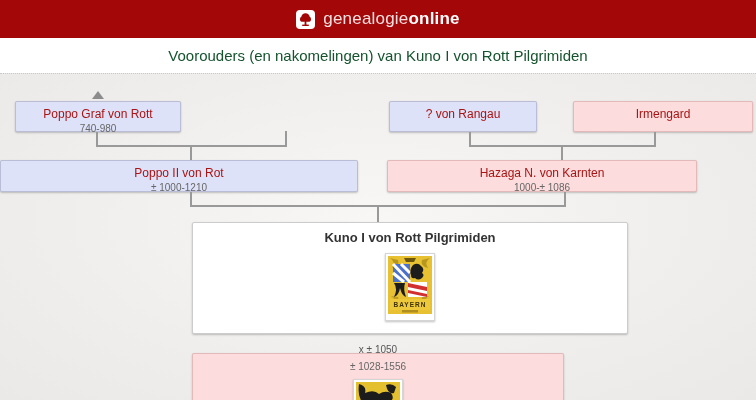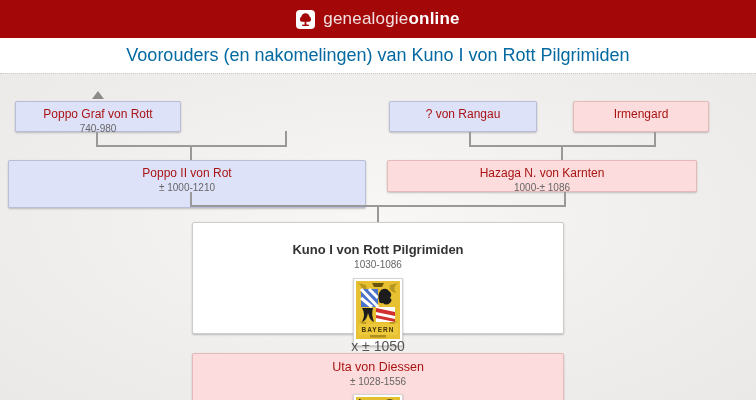--- a/index.html
+++ b/index.html
@@ -17,21 +17,21 @@
   }
   .brand { font-size:17px; color:#fff; letter-spacing:.2px; cursor:pointer; }
   .brand .reg { font-weight:400; color:rgba(255,255,255,.88); }
   .brand .bold { font-weight:700; color:#fff; }
 
   
   .titlebar {
     height:35px; background:#fff;
     display:flex; align-items:center; justify-content:center;
   }
-  .titlebar h1 { font-size:18px; font-weight:400; color:#0369a1; }
+  .titlebar h1 { font-size:15px; font-weight:400; color:#14532d; }
 
   
   .canvas {
     position:relative; height:327px; overflow:hidden;
     border-top:1px dotted #c9c9c9;
     background:radial-gradient(ellipse at 50% 45%, #f8f7f5 0%, #efeeec 60%, #eae9e7 100%);
   }
 
   .pbox {
     position:absolute; text-align:center; padding-top:5px;
@@ -51,22 +51,22 @@
     position:absolute; width:0; height:0; cursor:pointer;
     border-left:6px solid transparent; border-right:6px solid transparent;
     border-bottom:8px solid #8c8c8c;
   }
 
   .crest-frame {
     margin:7px auto 0; width:50px; background:#fff; padding:2px;
     border:1px solid #d5d5d5; box-shadow:0 1px 2px rgba(0,0,0,.25);
   }
   .marriage {
-    position:absolute; left:192px; width:372px; top:264px;
-    text-align:center; font-size:14px; color:#555;
+    position:absolute; left:192px; width:372px; top:270px;
+    text-align:center; font-size:10px; color:#555;
   }
 </style>
 </head>
 <body>
 
 <div class="header">
   <div class="logo-tile">
     <svg width="15" height="15" viewBox="0 0 15 15">
       <circle cx="7.5" cy="5.5" r="4.2" fill="#a30707"></circle>
       <circle cx="4.6" cy="7.2" r="2.6" fill="#a30707"></circle>
@@ -90,53 +90,52 @@
 
   <div class="pbox male" style="left:15px; top:27px; width:166px; height:31px;">
     <div class="nm">Poppo Graf von Rott</div>
     <div class="dt">740-980</div>
   </div>
 
   <div class="pbox male" style="left:389px; top:27px; width:148px; height:31px;">
     <div class="nm">? von Rangau</div>
   </div>
 
-  <div class="pbox female" style="left:573px; top:27px; width:136px; height:31px;">
+  <div class="pbox female" style="left:573px; top:27px; width:180px; height:31px;">
     <div class="nm">Irmengard</div>
     <div class="dt"></div>
   </div>
 
   <div class="line" style="left:96px;  top:58px; width:2px; height:14px;"></div>
   <div class="line" style="left:285px; top:57px; width:2px; height:15px;"></div>
   <div class="line" style="left:96px;  top:71px; width:191px; height:2px;"></div>
   <div class="line" style="left:190px; top:73px; width:2px; height:13px;"></div>
 
   <div class="line" style="left:469px; top:58px; width:2px; height:14px;"></div>
   <div class="line" style="left:654px; top:58px; width:2px; height:14px;"></div>
   <div class="line" style="left:469px; top:71px; width:187px; height:2px;"></div>
   <div class="line" style="left:561px; top:73px; width:2px; height:13px;"></div>
 
-  <div class="pbox male" style="left:8px; top:86px; width:358px; height:48px;">
+  <div class="pbox male" style="left:0; top:86px; width:358px; height:32px;">
     <div class="nm">Poppo II von Rot</div>
     <div class="dt">± 1000-1210</div>
   </div>
 
   <div class="pbox female" style="left:387px; top:86px; width:310px; height:32px;">
     <div class="nm">Hazaga N. von Karnten</div>
     <div class="dt">1000-± 1086</div>
   </div>
 
   <div class="line" style="left:190px; top:118px; width:2px; height:13px;"></div>
   <div class="line" style="left:564px; top:118px; width:2px; height:13px;"></div>
   <div class="line" style="left:190px; top:131px; width:376px; height:2px;"></div>
   <div class="line" style="left:377px; top:133px; width:2px; height:15px;"></div>
 
-  <div class="pbox subject" style="left:192px; top:148px; width:372px; height:112px; padding-top:19px;">
+  <div class="pbox subject" style="left:192px; top:148px; width:436px; height:112px; padding-top:7px;">
     <div class="nm">Kuno I von Rott Pilgrimiden</div>
-    <div class="dt">1030-1086</div>
     <div class="crest-frame">
       <svg width="44" height="58" viewBox="0 0 44 58">
         <rect width="44" height="58" fill="#e7c132"></rect>
         <path d="M2 2 q6 4 2 10 q8 -2 6 -8z" fill="#8a6d10" opacity=".5"></path>
         <path d="M42 2 q-6 4 -2 10 q-8 -2 -6 -8z" fill="#8a6d10" opacity=".5"></path>
         <path d="M3 40 q5 3 3 8 q6 -1 4 -7z" fill="#8a6d10" opacity=".45"></path>
         <path d="M41 40 q-5 3 -3 8 q-6 -1 -4 -7z" fill="#8a6d10" opacity=".45"></path>
         <path d="M16 2 h12 l-2 4 h-8z" fill="#6b540c"></path>
         <rect x="5" y="8" width="17" height="18" fill="#4a72cc"></rect>
         <path d="M5 8 l17 18 M5 17 l11 9 M13 8 l9 9" stroke="#fff" stroke-width="3" fill="none"></path>
@@ -148,21 +147,20 @@
         <rect x="2" y="43" width="40" height="11" fill="#edc83a"></rect>
         <text x="22" y="51" font-size="6.5" font-weight="bold" text-anchor="middle" fill="#3f3208" font-family="Liberation Sans, sans-serif" letter-spacing="1">BAYERN</text>
         <rect x="14" y="54" width="16" height="2.5" fill="#8a6d10" opacity=".6"></rect>
       </svg>
     </div>
   </div>
 
   <div class="marriage">x ± 1050</div>
 
   <div class="pbox female" style="left:192px; top:279px; width:372px; height:96px; padding-top:6px;">
-    <div class="nm" style="font-size:12.5px;">Uta von Diessen</div>
     <div class="dt">± 1028-1556</div>
     <div class="crest-frame" style="margin-top:6px;">
       <svg width="44" height="50" viewBox="0 0 44 50">
         <rect width="44" height="50" fill="#e4c02f"></rect>
         <path d="M3 2 q8 2 6 9 q9 -4 14 1 q6 -4 12 -1 q4 5 -1 9 l-26 2 q-7 -6 -5 -20z" fill="#1c1c1c"></path>
         <path d="M30 3 q6 -2 10 2 l-2 6 q-6 2 -8 -8z" fill="#1c1c1c"></path>
       </svg>
     </div>
   </div>
 

